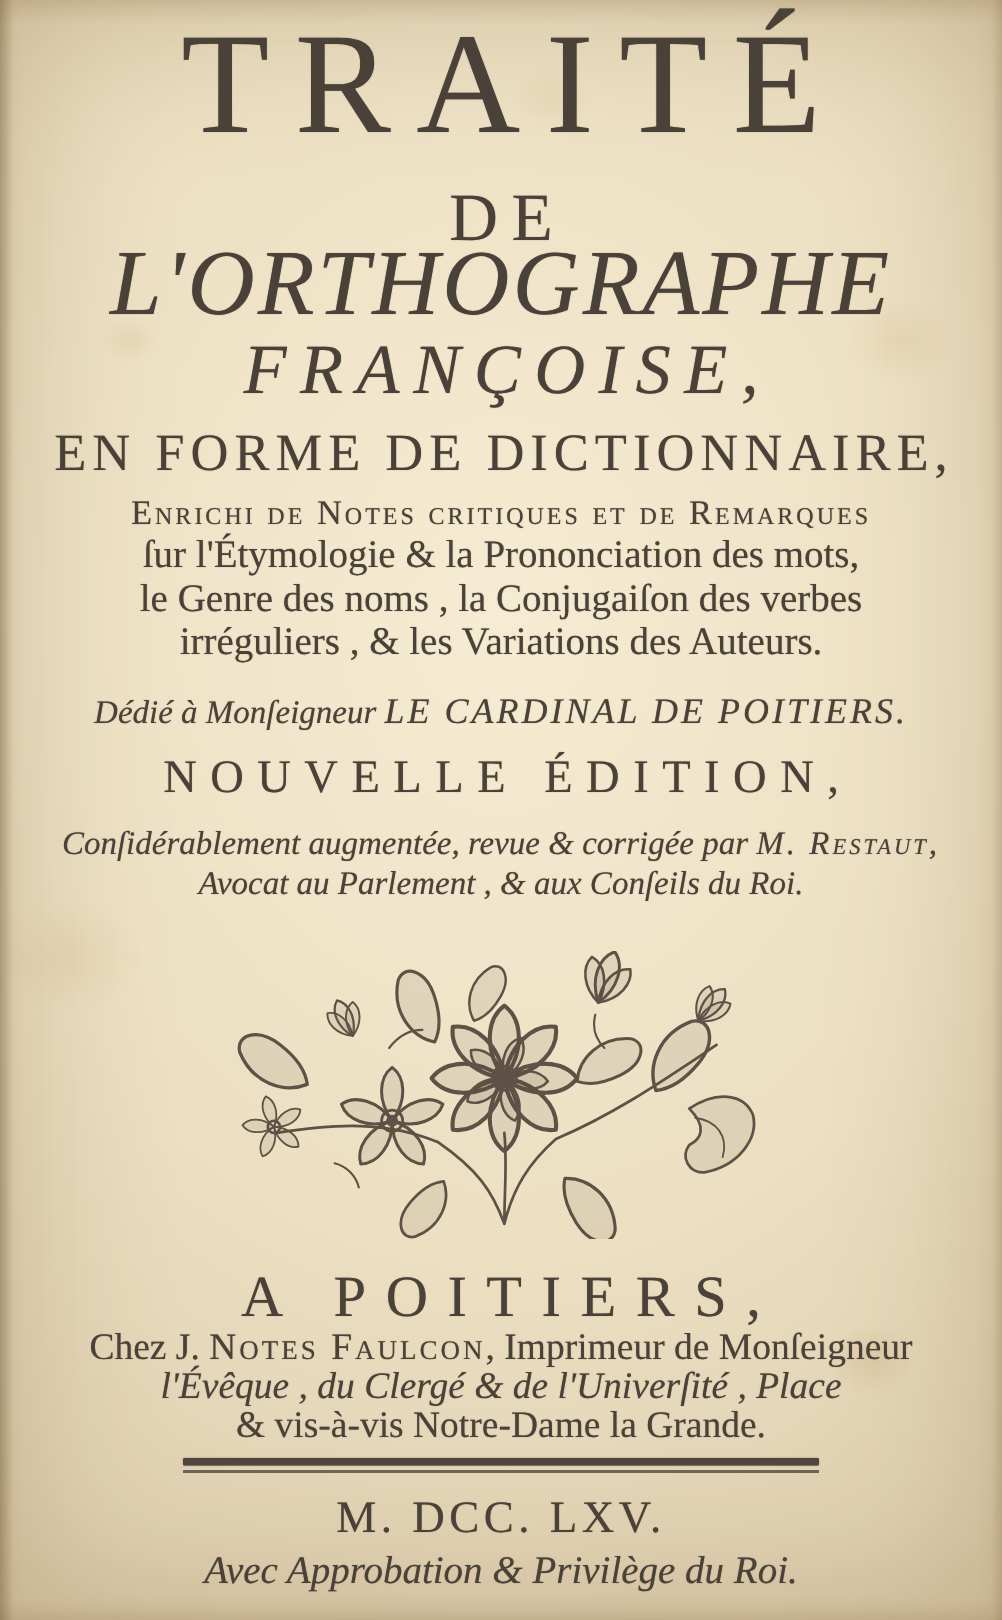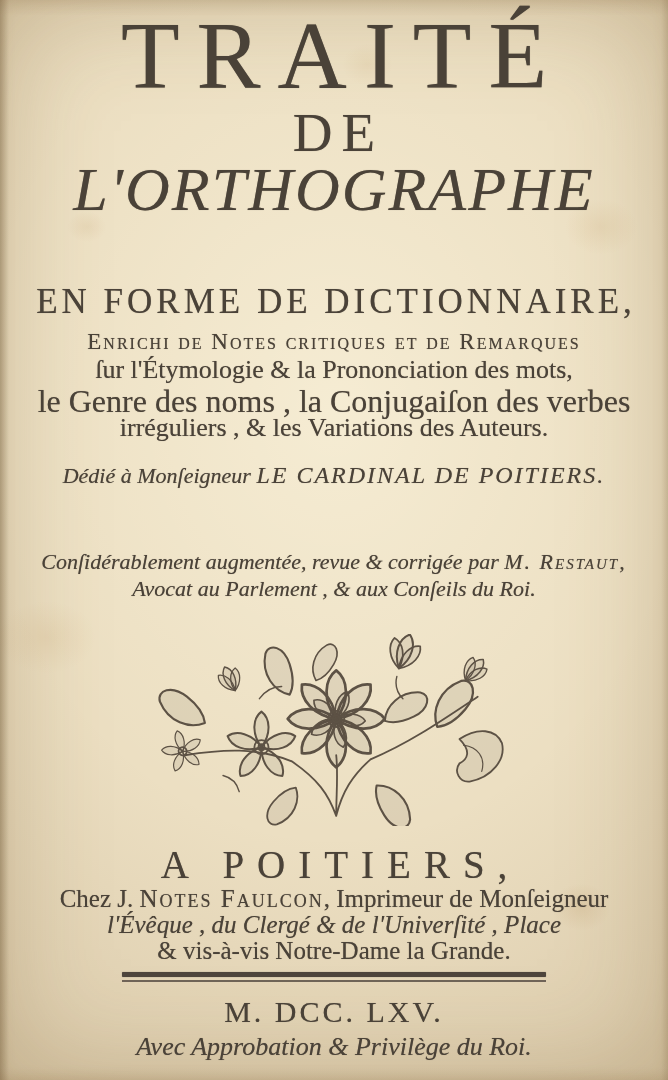--- a/index.html
+++ b/index.html
@@ -22,30 +22,30 @@
     radial-gradient(70px 52px at 7% 59%, rgba(176,126,60,.10), rgba(176,126,60,0) 70%),
     radial-gradient(42px 34px at 87% 84%, rgba(160,110,50,.13), rgba(160,110,50,0) 70%),
     radial-gradient(28px 22px at 13% 21%, rgba(160,110,50,.09), rgba(160,110,50,0) 70%),
     radial-gradient(36px 30px at 55% 6%, rgba(185,140,75,.10), rgba(185,140,75,0) 70%);}
   .line{position:absolute;left:0;right:0;text-align:center;white-space:nowrap;line-height:1.12;
         text-shadow:0 0 .7px rgba(58,49,40,.55);}
   .sp{display:inline-block;}
 
   .t-main   {top:2px;   font-size:96px;}
   .t-main .sp{letter-spacing:17px;margin-right:-17px;}
-  .t-de     {top:102px; font-size:55px;}
+  .t-de     {top:120px; font-size:45px;}
   .t-de .sp {letter-spacing:9px;margin-right:-9px;}
   .t-ortho  {top:155px; font-size:62px;font-style:italic;letter-spacing:2px;}
   .t-fran   {top:221px; font-size:47px;font-style:italic;}
   .t-fran .sp{letter-spacing:9px;margin-right:-9px;}
   .t-forme  {top:282px; font-size:35px;}
   .t-forme .sp{letter-spacing:4px;margin-right:-4px;}
   .t-enrichi{top:329px; font-size:23px;font-variant:small-caps;letter-spacing:2px;}
   .t-desc1  {top:355px; font-size:26px;}
-  .t-desc2  {top:384px; font-size:32px;}
+  .t-desc2  {top:384px; font-size:26px;}
   .t-desc3  {top:413px; font-size:26px;}
   .t-ded    {top:462px; font-size:22px;font-style:italic;}
   .t-ded .name{font-size:24px;letter-spacing:2px;}
   .t-ed     {top:501px; font-size:31px;}
   .t-ed .sp {letter-spacing:9px;margin-right:-9px;}
   .t-note1  {top:550px; font-size:22px;font-style:italic;}
   .t-note1 .name{font-variant:small-caps;letter-spacing:2px;}
   .t-note2  {top:577px; font-size:22px;font-style:italic;}
   .ornament {position:absolute;top:634px;left:50%;transform:translateX(-51%);width:384px;height:192px;}
   .t-city   {top:843px; font-size:39px;}
@@ -66,30 +66,32 @@
 <div class="page" style="--paper: #ecdfc2; --ink: #4a4238;">
   <div class="vignette"></div>
   <div class="texture"></div>
 
   <div class="line t-main"><span class="sp">TRAITÉ</span></div>
 
   <div class="line t-de"><span class="sp">DE</span></div>
 
   <div class="line t-ortho">L'ORTHOGRAPHE</div>
 
+  <div class="line t-fran"><span class="sp">FRANÇOISE,</span></div>
 
   <div class="line t-forme"><span class="sp">EN FORME DE DICTIONNAIRE,</span></div>
 
   <div class="line t-enrichi">Enrichi de Notes critiques et de Remarques</div>
   <div class="line t-desc1">ſur l'Étymologie &amp; la Prononciation des mots,</div>
   <div class="line t-desc2">le Genre des noms , la Conjugaiſon des verbes</div>
   <div class="line t-desc3">irréguliers , &amp; les Variations des Auteurs.</div>
 
   <div class="line t-ded"><span>Dédié à Monſeigneur </span><span class="name">LE CARDINAL DE POITIERS.</span></div>
 
+  <div class="line t-ed"><span class="sp">NOUVELLE ÉDITION,</span></div>
 
   <div class="line t-note2">Avocat au Parlement , &amp; aux Conſeils du Roi.</div>
   <div class="line t-note1"><span>Conſidérablement augmentée, revue &amp; corrigée par </span><span class="name">M. Restaut,</span></div>
 
   <svg class="ornament" viewBox="0 0 380 190" aria-hidden="true">
     <defs>
       <path id="petal" d="M0,0 C-9,-12 -8,-26 0,-32 C8,-26 9,-12 0,0 Z"></path>
       <path id="leafp" d="M0,0 C-12,-7 -18,-24 -9,-40 C-3,-48 8,-41 8,-25 C8,-12 4,-4 0,0 Z"></path>
     </defs>
     <g stroke="#5d5245" stroke-width="1.8" fill="rgba(93,82,69,0.10)" stroke-linejoin="round" stroke-linecap="round">

